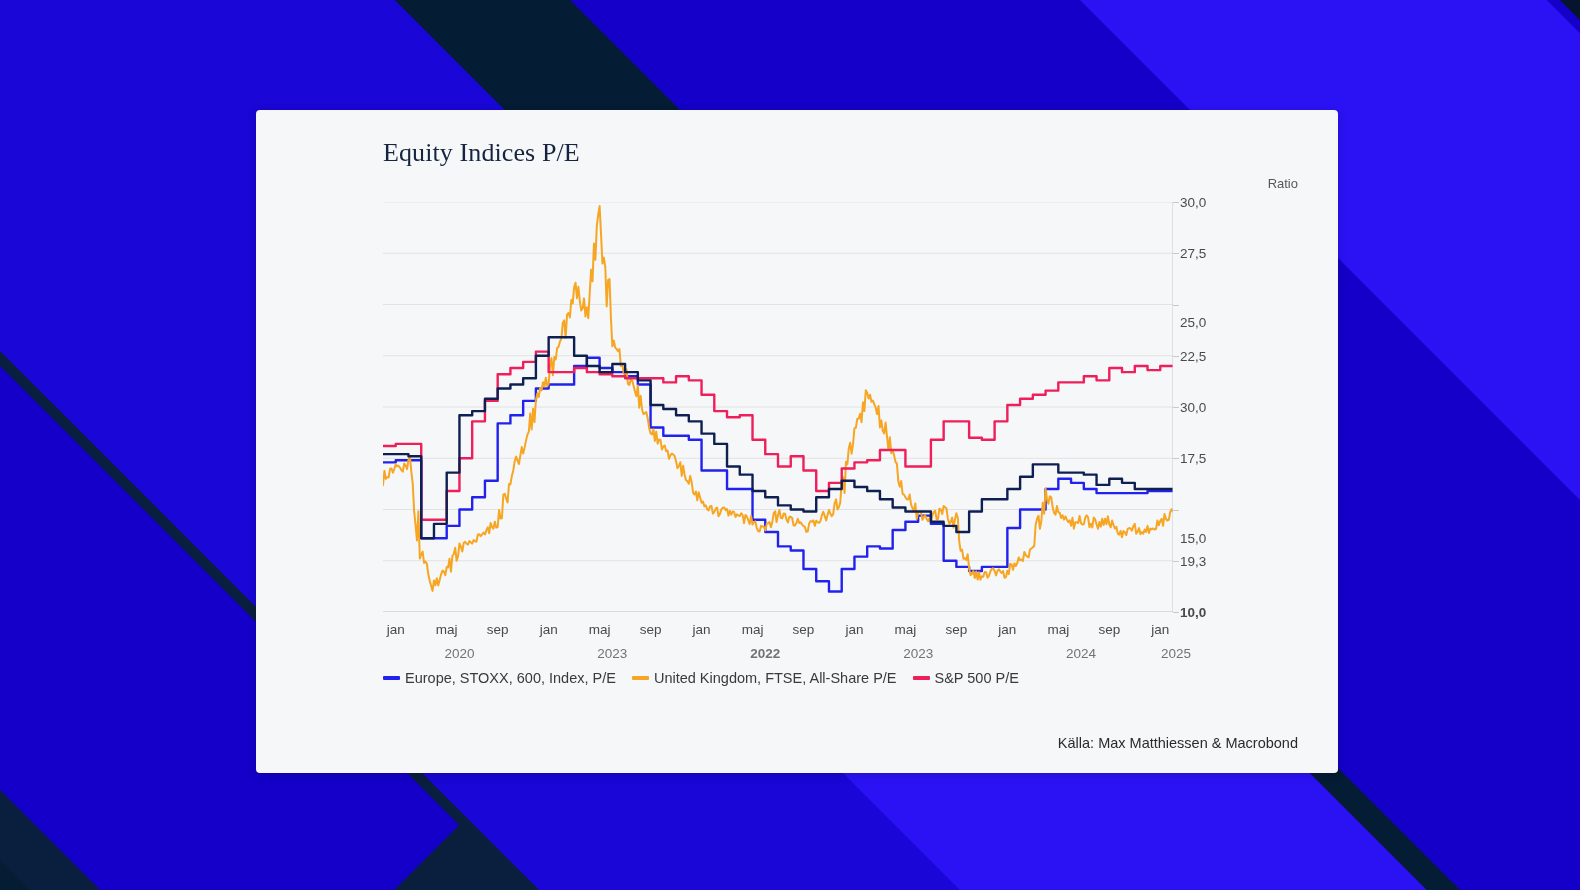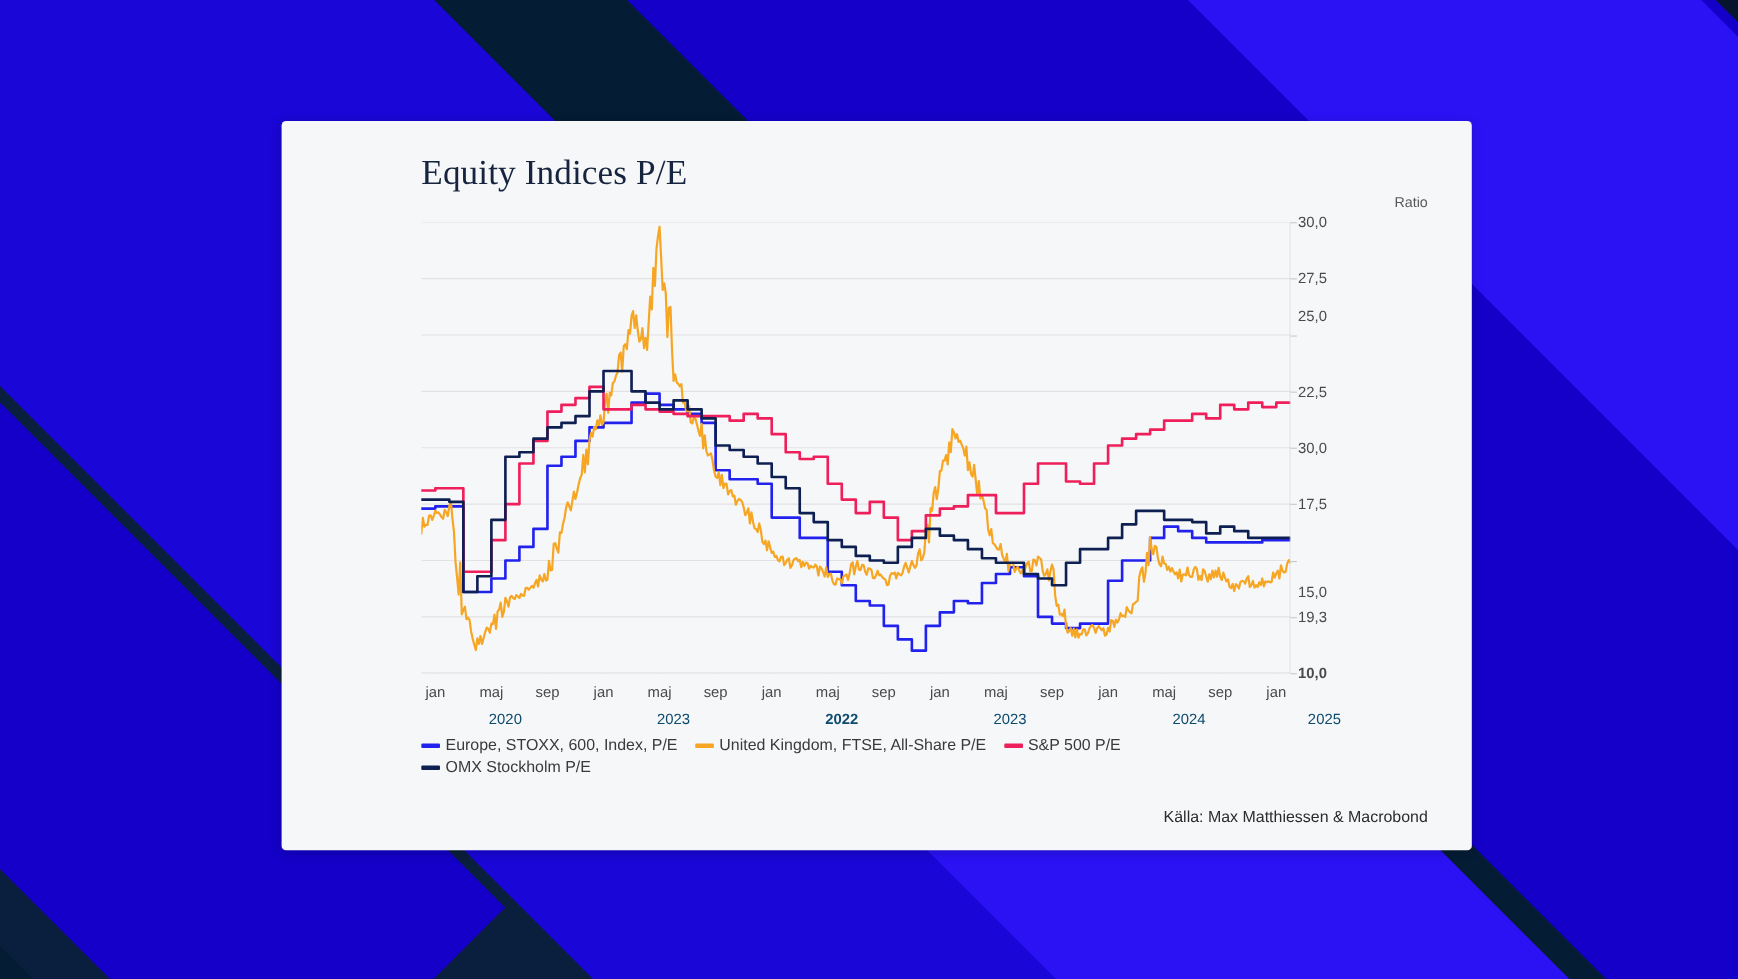--- a/index.html
+++ b/index.html
@@ -83,21 +83,21 @@
     left: 256px; top: 110px;
     width: 1082px; height: 663px;
     background: #f6f7f8;
     border-radius: 4px;
     box-shadow: 0 2px 10px rgba(0,0,0,.18);
   }
   #chart-title {
     position: absolute;
     left: 127px; top: 28px;
     font-family: "Liberation Serif", serif;
-    font-size: 32px;
+    font-size: 26px;
     color: #16243f;
     letter-spacing: .1px;
     white-space: nowrap;
   }
   #unit-label {
     position: absolute;
     right: 40px; top: 66px;
     font-size: 13px;
     color: #58585a;
   }
@@ -121,21 +121,21 @@
   .xtick-label {
     position: absolute;
     font-size: 13.5px;
     color: #4a4a4c;
     white-space: nowrap;
     transform: translateX(-50%);
   }
   .xyear-label {
     position: absolute;
     font-size: 13.5px;
-    color: #0c4a6e;
+    color: #737373;
     white-space: nowrap;
     transform: translateX(-50%);
   }
   
   #legend {
     position: absolute;
     left: 127px; top: 560px;
     width: 900px;
     text-align: right;
   }
@@ -219,21 +219,21 @@
         <line id="axis-right" x1="790" y1="0" x2="790" y2="410" stroke="#c9c9cb" stroke-width="1"></line>
         <line id="axis-bottom" x1="0" y1="410" x2="790" y2="410" stroke="#c9c9cb" stroke-width="1"></line>
       </svg>
     </div>
 
     <div id="y-axis-labels">
         <div class="ytick-label" style="top: 92px;">30,0</div>
         <div style="position: absolute; left: 917px; width: 6px; height: 1px; background: rgb(201, 201, 203); top: 92px;"></div>
         <div class="ytick-label" style="top: 143.25px;">27,5</div>
         <div style="position: absolute; left: 917px; width: 6px; height: 1px; background: rgb(201, 201, 203); top: 143.25px;"></div>
-        <div class="ytick-label" style="top: 177px;">25,0</div>
+        <div class="ytick-label" style="top: 212px;">25,0</div>
         <div style="position: absolute; left: 917px; width: 6px; height: 1px; background: rgb(201, 201, 203); top: 194.5px;"></div>
         <div class="ytick-label" style="top: 245.75px;">22,5</div>
         <div style="position: absolute; left: 917px; width: 6px; height: 1px; background: rgb(201, 201, 203); top: 245.75px;"></div>
         <div class="ytick-label" style="top: 297px;">30,0</div>
         <div style="position: absolute; left: 917px; width: 6px; height: 1px; background: rgb(201, 201, 203); top: 297px;"></div>
         <div class="ytick-label" style="top: 348.25px;">17,5</div>
         <div style="position: absolute; left: 917px; width: 6px; height: 1px; background: rgb(201, 201, 203); top: 348.25px;"></div>
         <div class="ytick-label" style="top: 399.5px; margin-top: 28px;">15,0</div>
         <div style="position: absolute; left: 917px; width: 6px; height: 1px; background: rgb(201, 201, 203); top: 399.5px;"></div>
         <div class="ytick-label" style="top: 450.75px;">19,3</div>
@@ -256,42 +256,36 @@
         <div class="xtick-label" style="left: 700.387px; top: 512px;">sep</div>
         <div class="xtick-label" style="left: 751.355px; top: 512px;">jan</div>
         <div class="xtick-label" style="left: 802.323px; top: 512px;">maj</div>
         <div class="xtick-label" style="left: 853.29px; top: 512px;">sep</div>
         <div class="xtick-label" style="left: 904.258px; top: 512px;">jan</div>
         <div class="xyear-label" style="left: 203.452px; top: 536px;">2020</div>
         <div class="xyear-label" style="left: 356.355px; top: 536px;">2023</div>
         <div class="xyear-label" style="left: 509.258px; top: 536px; font-weight: bold;">2022</div>
         <div class="xyear-label" style="left: 662.161px; top: 536px;">2023</div>
         <div class="xyear-label" style="left: 825px; top: 536px;">2024</div>
-        <div class="xyear-label" style="left: 948px; top: 536px;">2025</div>
+        <div class="xyear-label" style="left: 920px; top: 536px;">2025</div>
       </div>
 
     <div id="legend">
         <div class="legend-row">
           <div class="legend-item">
             <span class="legend-swatch" style="background: rgb(34, 34, 238);"></span>
             <span class="legend-text">Europe, STOXX, 600, Index, P/E</span>
           </div>
           <div class="legend-item">
             <span class="legend-swatch" style="background: rgb(246, 166, 35);"></span>
             <span class="legend-text">United Kingdom, FTSE, All-Share P/E</span>
           </div>
           <div class="legend-item">
             <span class="legend-swatch" style="background: rgb(238, 31, 90);"></span>
             <span class="legend-text">S&amp;P 500 P/E</span>
           </div>
         </div>
-        <div class="legend-row">
-          <div class="legend-item">
-            <span class="legend-swatch" style="background: rgb(14, 31, 82);"></span>
-            <span class="legend-text">OMX Stockholm P/E</span>
-          </div>
-        </div>
       </div>
 
     <div id="source">Källa: Max Matthiessen &amp; Macrobond</div>
 
   </div>
 </div>
 
 </body></html>

